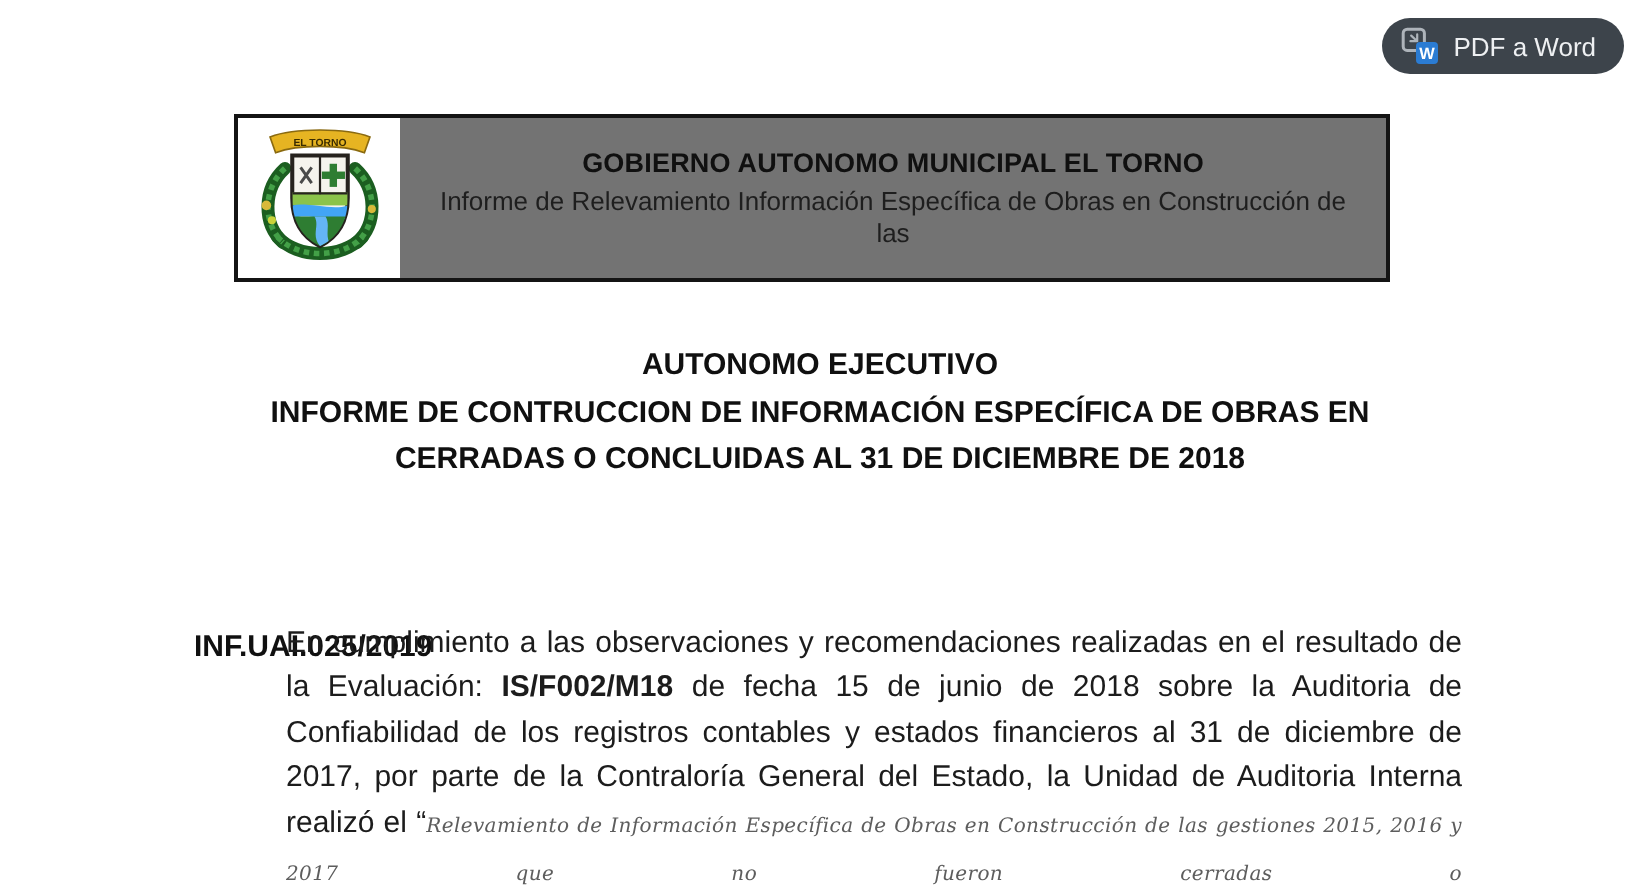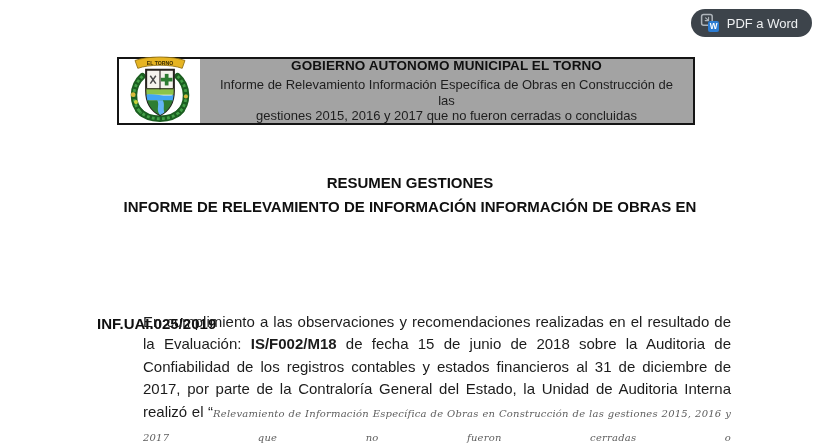--- a/index.html
+++ b/index.html
@@ -23,22 +23,22 @@
     background:#3d444b; color:#eef0f2;
     font-family:"Liberation Sans", sans-serif;
     font-size:13px;
     cursor:pointer;
   }
   .convert-btn .btn-icon { display:flex; align-items:center; }
 
   
   .header-box {
     position:absolute; left:117px; top:57px;
-    width:578px; height:68px;
-    background:#a3a3a3;
+    width:578px; height:84px;
+    background:#737373;
     border:2px solid #141414;
     display:flex;
   }
   .logo-panel {
     width:81px; height:100%;
     background:#ffffff;
     display:flex; align-items:center; justify-content:center;
     flex:none;
   }
   .header-text {
@@ -130,26 +130,26 @@
           <rect x="41" y="25.7" width="12.5" height="4" fill="#2e7d32"></rect>
         </g>
 
         <path d="M13,7 C26,2 54,2 67,7 L64,15.5 C52,11 28,11 16,15.5 Z" fill="#e6b422" stroke="#8a6a10" stroke-width="0.9"></path>
         <text x="40" y="11.8" font-family="Liberation Sans, sans-serif" font-size="5.6" font-weight="bold" fill="#3a2c00" text-anchor="middle">EL TORNO</text>
       </svg>
     </div>
     <div class="header-text">
       <div class="header-title">GOBIERNO AUTONOMO MUNICIPAL EL TORNO</div>
       <div class="header-subtitle">Informe de Relevamiento Información Específica de Obras en Construcción de las</div>
-      <div class="header-subtitle">gestiones 2015, 2016 y 2017 que no fueron cerradas o concluidas</div>
     </div>
   </div>
 
   <div class="doc-title">
-    <div>RESUMEN GESTIONES</div>
-    <div>INFORME DE RELEVAMIENTO DE INFORMACIÓN INFORMACIÓN DE OBRAS EN</div>
+    <div>AUTONOMO EJECUTIVO</div>
+    <div>INFORME DE CONTRUCCION DE INFORMACIÓN ESPECÍFICA DE OBRAS EN</div>
+    <div>CERRADAS O CONCLUIDAS AL 31 DE DICIEMBRE DE 2018</div>
   </div>
 
   <div class="ref-number">INF.UAI.025/2019</div>
 
   <p class="body-paragraph"><span>En cumplimiento a las observaciones y recomendaciones realizadas en el resultado de la Evaluación: </span><span class="bold">IS/F002/M18</span><span> de fecha 15 de junio de 2018 sobre la Auditoria de Confiabilidad de los registros contables y estados financieros al 31 de diciembre de 2017, por parte de la Contraloría General del Estado, la Unidad de Auditoria Interna realizó el “</span><span class="script">Relevamiento de Información Específica de Obras en Construcción de las gestiones 2015, 2016 y 2017 que no fueron cerradas o</span></p>
 
 </div>
 
 </body></html>

